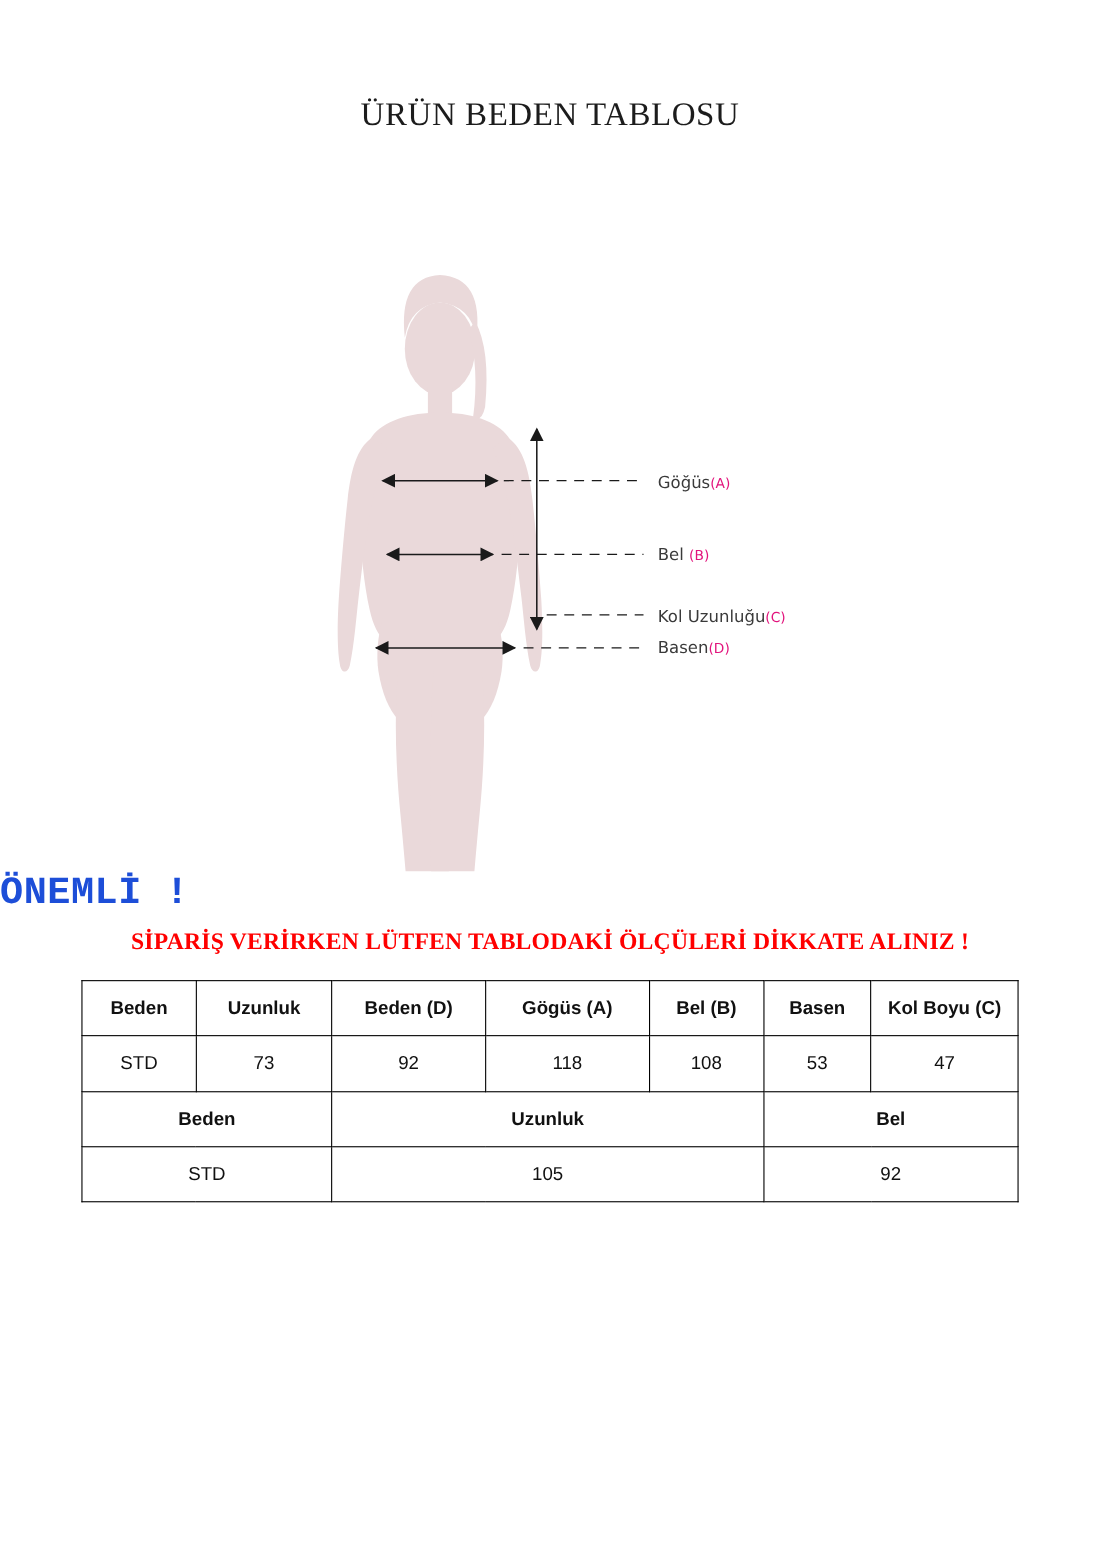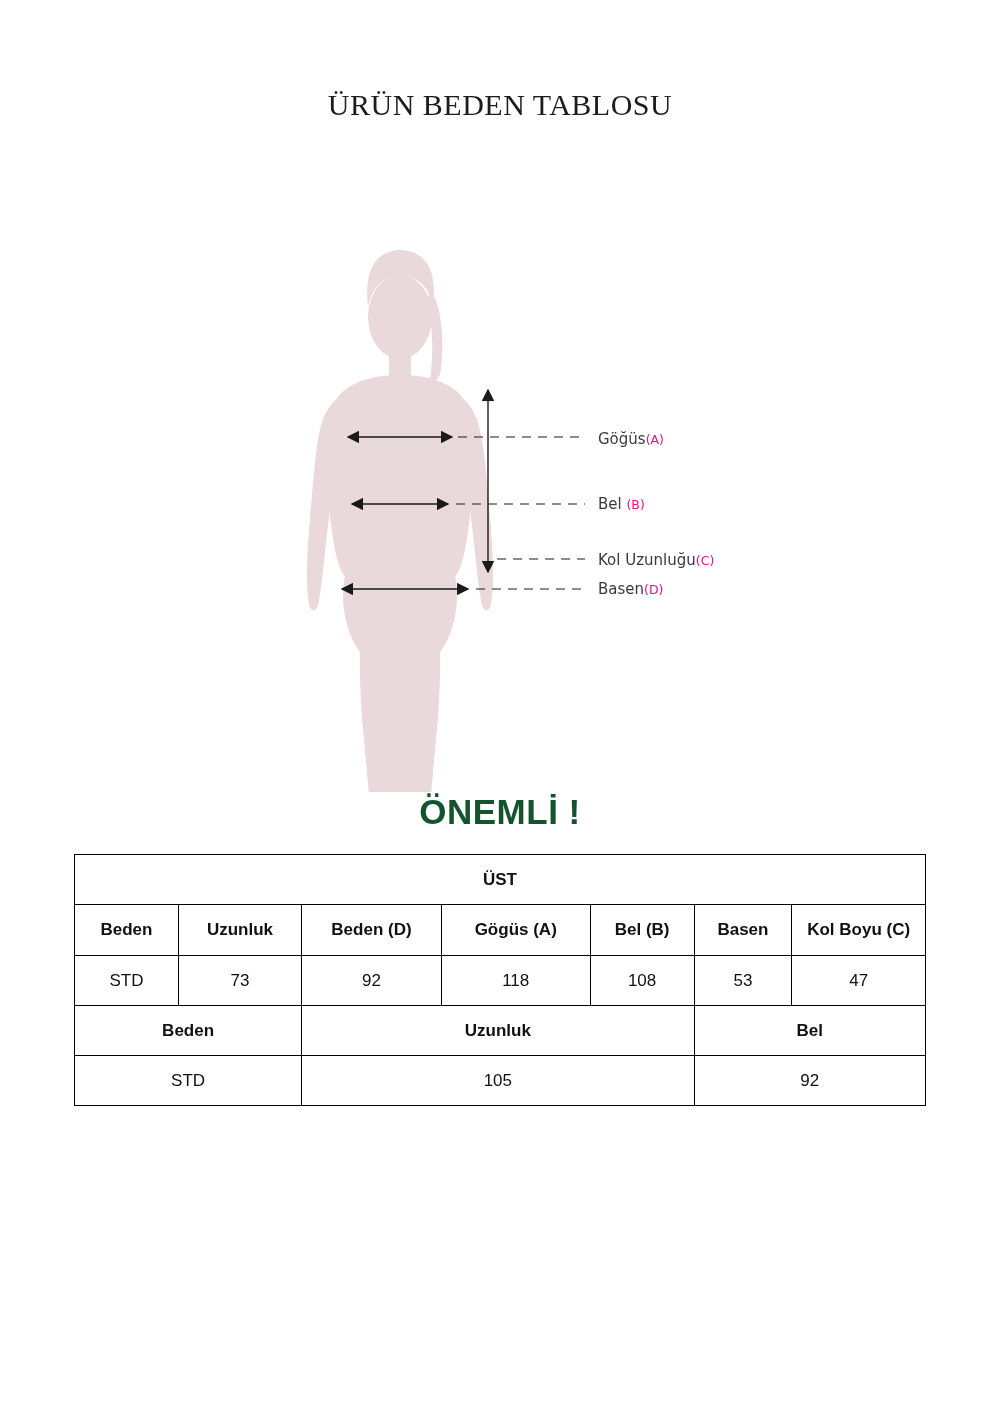--- a/index.html
+++ b/index.html
@@ -59,23 +59,22 @@
     color: #e2137c;
     font-size: 12.5px;
   }
   .lbl-gogus { left: 598px; top: 298px; }
   .lbl-bel   { left: 598px; top: 363px; }
   .lbl-kol   { left: 598px; top: 419px; }
   .lbl-basen { left: 598px; top: 448px; }
 
   
   .notice-big {
-    text-align: center;
-    color: #14532d;
-    font-family: Liberation Sans, sans-serif;
+    color: #1d4ed8;
+    font-family: Liberation Mono, monospace;
     font-weight: bold;
     font-size: 35px;
     margin: 0;
     letter-spacing: 0.5px;
   }
   .notice-sub {
     text-align: center;
     color: #ff0000;
     font-family: "Liberation Serif", serif;
     font-weight: bold;
@@ -207,37 +206,35 @@
     </div>
     <div class="fig-label lbl-kol">
       <span>Kol Uzunluğu</span><span class="code">(C)</span>
     </div>
     <div class="fig-label lbl-basen">
       <span>Basen</span><span class="code">(D)</span>
     </div>
   </div>
 
   <p class="notice-big">ÖNEMLİ !</p>
+  <p class="notice-sub">SİPARİŞ VERİRKEN LÜTFEN TABLODAKİ ÖLÇÜLERİ DİKKATE ALINIZ !</p>
 
   <div class="tables-wrap">
     <table class="size-table">
       <colgroup>
         <col style="width:12.2%">
         <col style="width:14.5%">
         <col style="width:16.4%">
         <col style="width:17.5%">
         <col style="width:12.2%">
         <col style="width:11.5%">
         <col style="width:15.7%">
       </colgroup>
       <tbody>
         <tr>
-          <td class="section-head" colspan="7">ÜST</td>
-        </tr>
-        <tr>
           <td class="col-head">Beden</td>
           <td class="col-head">Uzunluk</td>
           <td class="col-head">Beden (D)</td>
           <td class="col-head">Gögüs (A)</td>
           <td class="col-head">Bel (B)</td>
           <td class="col-head">Basen</td>
           <td class="col-head">Kol Boyu (C)</td>
         </tr>
         <tr>
           <td class="value">STD</td>

